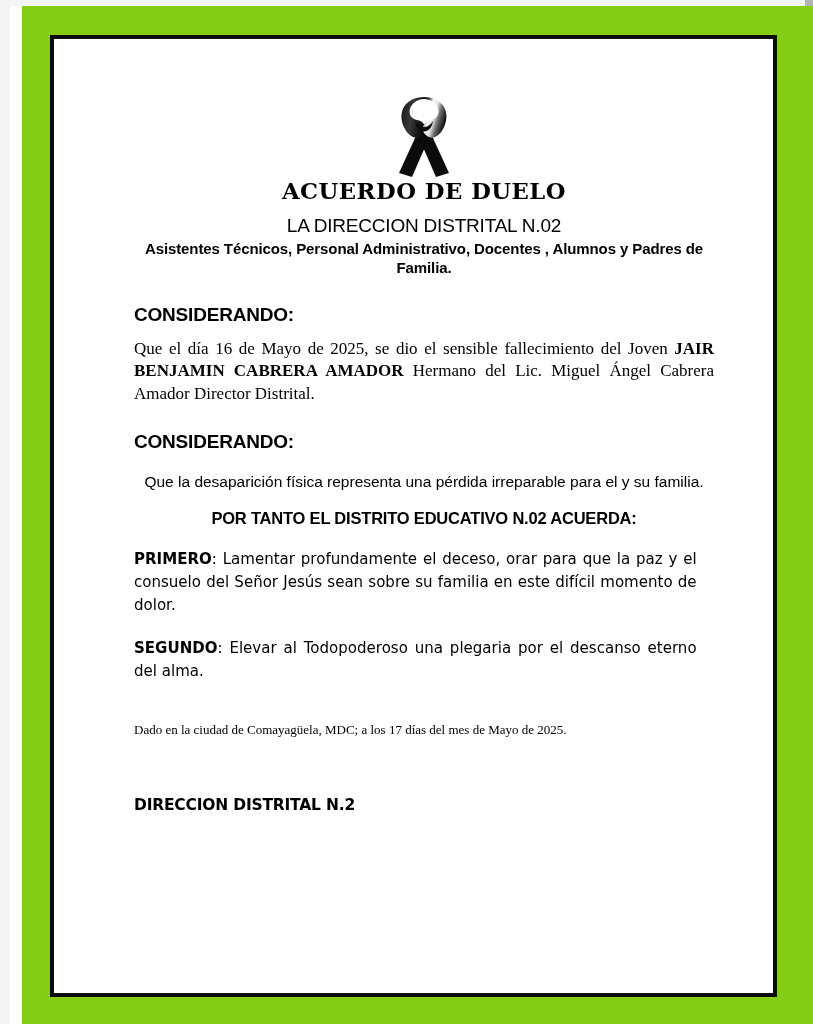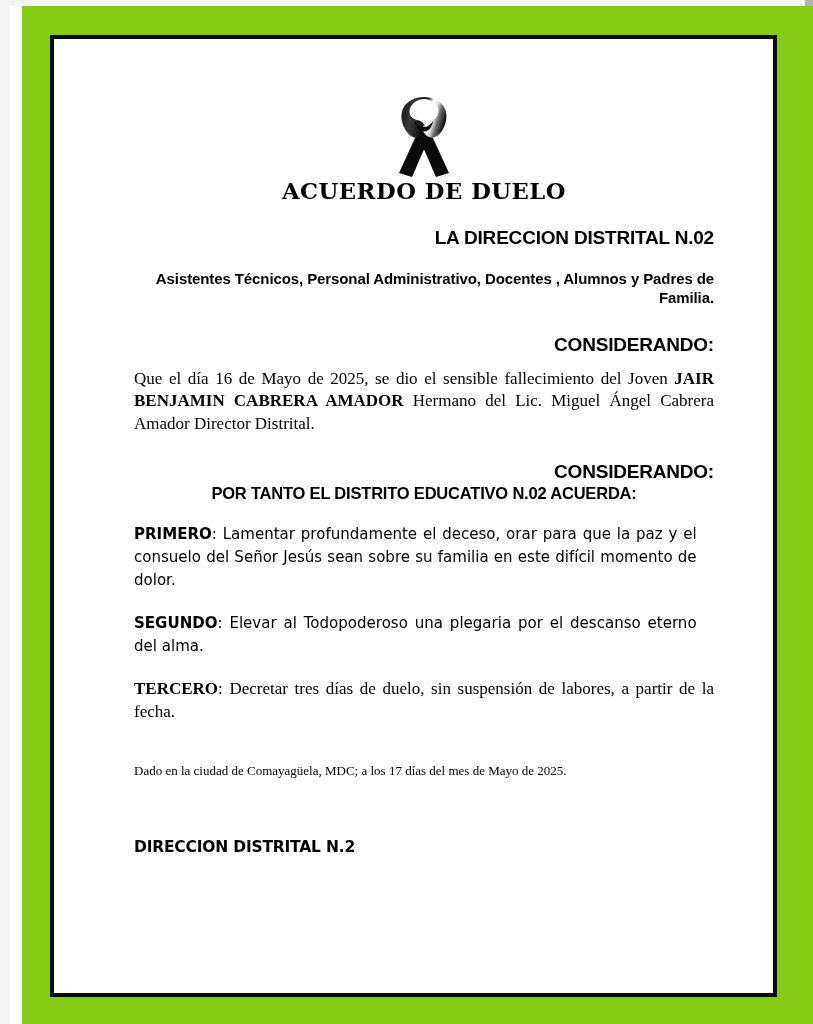--- a/index.html
+++ b/index.html
@@ -85,38 +85,38 @@
     font-weight: bold;
     font-size: 22px;
     letter-spacing: 0.5px;
     line-height: 1.1;
     margin-top: 2px;
     font-variant: small-caps;
     transform: scaleX(1.03);
   }
 
   .h-direccion {
-    text-align: right;
-    font-weight: bold;
+    text-align: center;
+    font-weight: normal;
     font-size: 19px;
-    margin-top: 24px;
+    margin-top: 12px;
     letter-spacing: -0.2px;
   }
 
   .h-audiencia {
-    text-align: right;
+    text-align: center;
     font-weight: bold;
     font-size: 15px;
     line-height: 1.28;
-    margin-top: 20px;
+    margin-top: 2px;
     letter-spacing: -0.1px;
   }
 
   .h-considerando {
-    text-align: right;
+    text-align: left;
     font-weight: bold;
     font-size: 19px;
     letter-spacing: -0.2px;
   }
   .h-considerando.first { margin-top: 26px; }
   .h-considerando.second { margin-top: 26px; }
 
   
   .p-serif {
     font-family: "Liberation Serif", "DejaVu Serif", serif;
@@ -239,28 +239,28 @@
       <div class="h-direccion">LA DIRECCION DISTRITAL N.02</div>
 
       <div class="h-audiencia">Asistentes Técnicos, Personal Administrativo, Docentes , Alumnos y Padres de Familia.</div>
 
       <div class="h-considerando first">CONSIDERANDO:</div>
 
       <p class="p-serif"><span>Que el día 16 de Mayo de 2025, se dio el sensible fallecimiento del Joven </span><b>JAIR BENJAMIN CABRERA AMADOR</b><span> Hermano   del Lic.  Miguel Ángel Cabrera Amador Director Distrital.</span></p>
 
       <div class="h-considerando second">CONSIDERANDO:</div>
 
+      <p class="p-sans">Que la desaparición física  representa una pérdida irreparable para el y su familia.</p>
 
       <div class="h-portanto">POR TANTO EL DISTRITO EDUCATIVO N.02 ACUERDA:</div>
 
       <p class="p-clause-sans"><b>PRIMERO</b><span>: </span><span>Lamentar profundamente el deceso, orar para que la paz y el consuelo del Señor Jesús sean sobre su familia en este difícil momento de dolor.</span></p>
 
       <p class="p-clause-sans"><b>SEGUNDO</b><span>: </span><span>Elevar al Todopoderoso una plegaria por el descanso eterno del alma.</span></p>
 
-      <p class="p-clause-serif"><b>TERCERO</b><span>: </span><span>Decretar tres días de duelo, sin suspensión de labores, a partir de la fecha.</span></p>
 
 
       <p class="p-dado"> Dado en la ciudad de Comayagüela, MDC; a los 17 días del mes de Mayo de 2025.</p>
 
       <div class="footer-sign">DIRECCION DISTRITAL N.2</div>
 
     </div>
   </div>
 </div>
 

